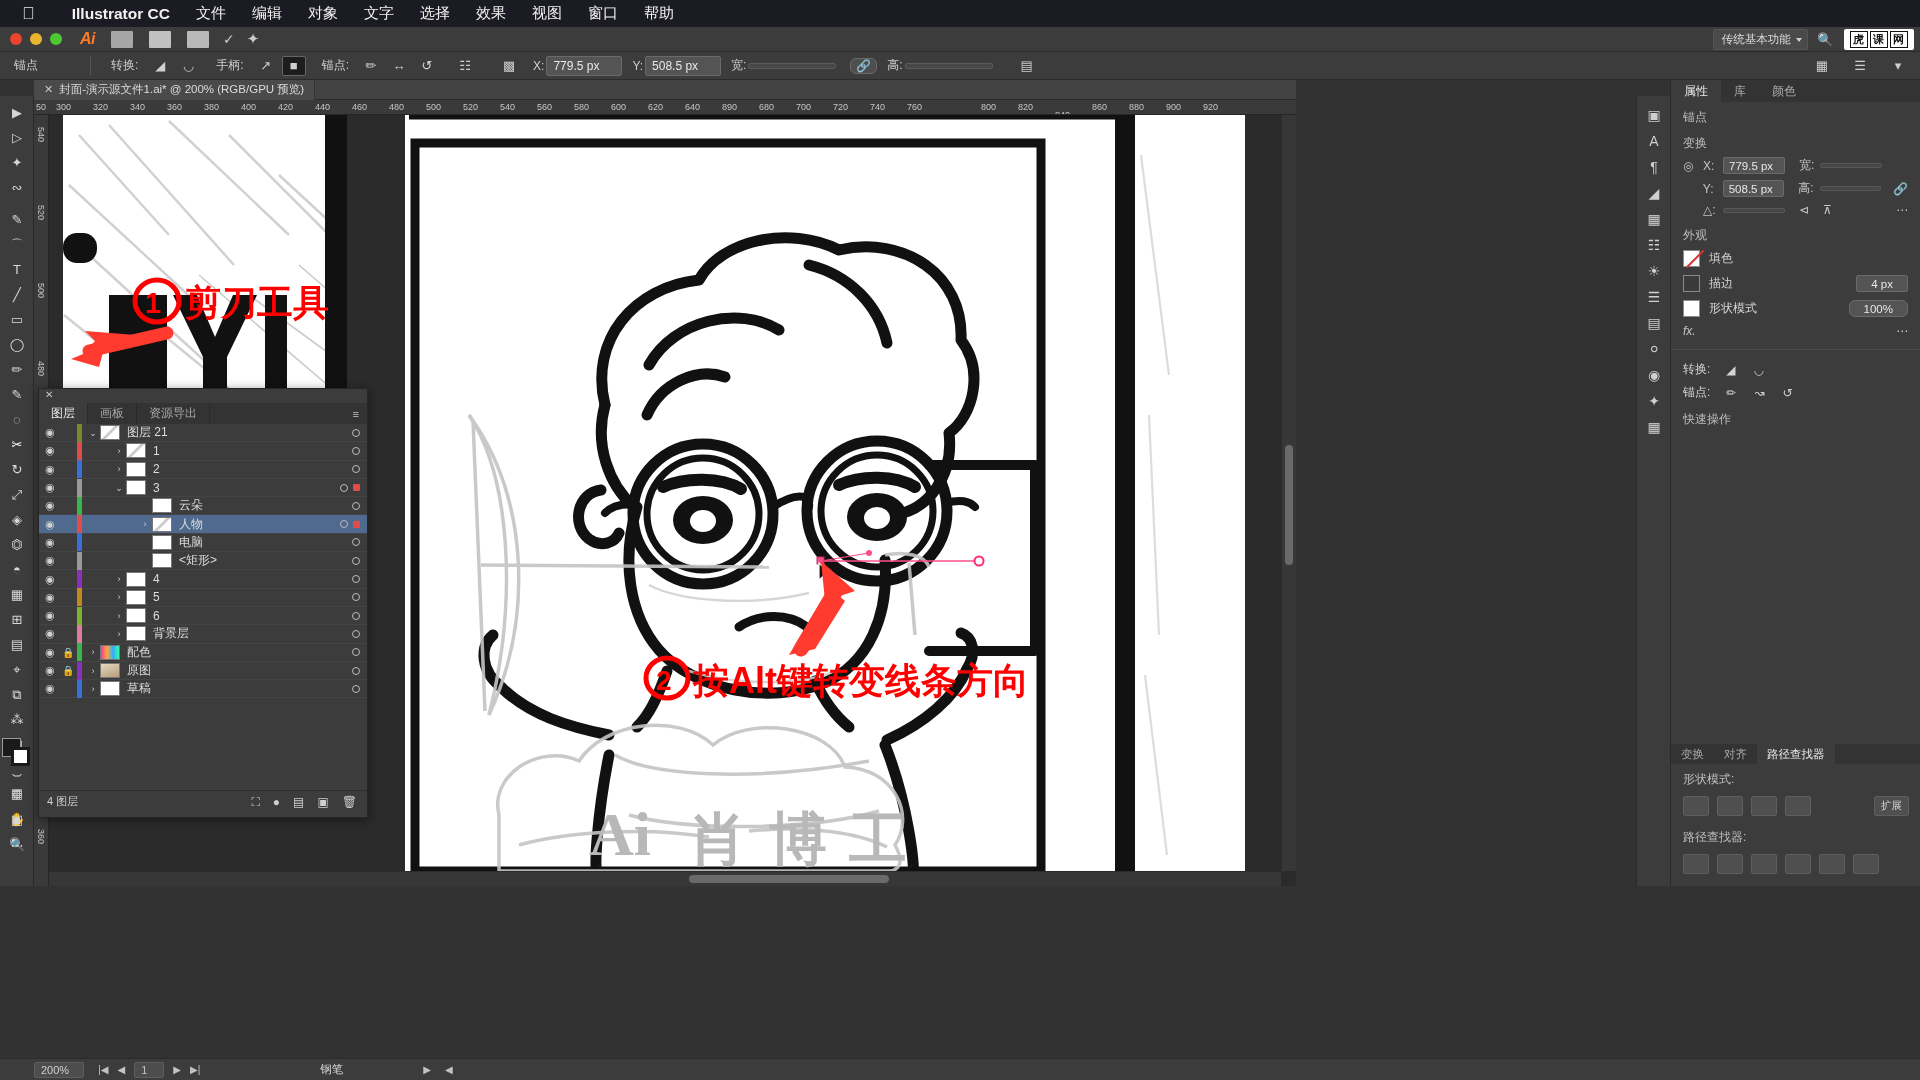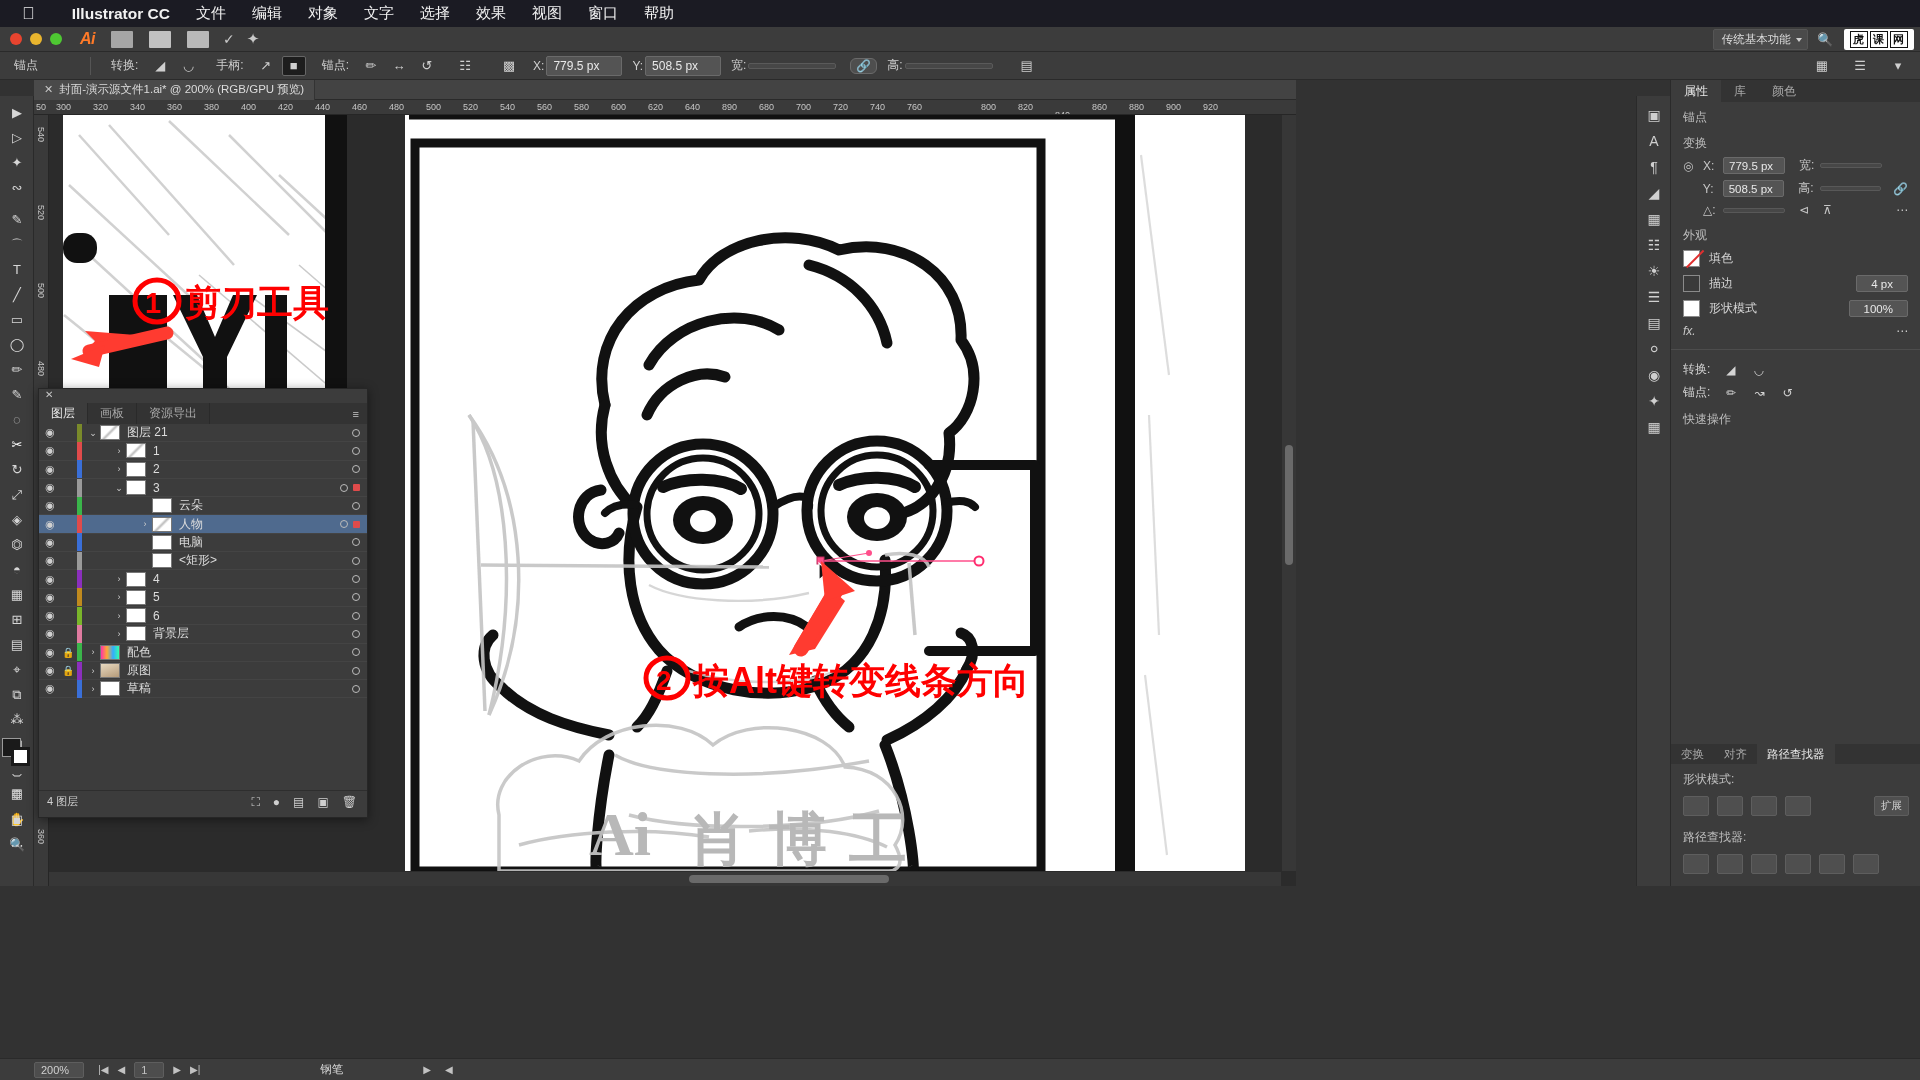--- a/index.html
+++ b/index.html
@@ -848,21 +848,21 @@
       <span>填色</span>
     </div>
     <div class="rp-swatch-row">
       <span class="sw-box dark"></span>
       <span>描边</span>
       <span class="stroke-w" style="margin-left:auto;">4 px</span>
     </div>
     <div class="rp-swatch-row">
       <span class="sw-box"></span>
       <span>形状模式</span>
-      <span class="stroke-w" style="margin-left:auto;">100%</span>
+      <span class="stroke-w" style="margin-left:auto;border-radius:6px;">100%</span>
     </div>
     <div class="rp-row">
       <span style="color:#c6c6c6;font-style:italic;">fx.</span>
       <span style="margin-left:auto;color:#cfcfcf;">⋯</span>
     </div>
 
     <div class="rp-divider"></div>
     <div class="rp-row">
       <span>转换:</span>
       <span style="margin-left:10px;">◢</span>

